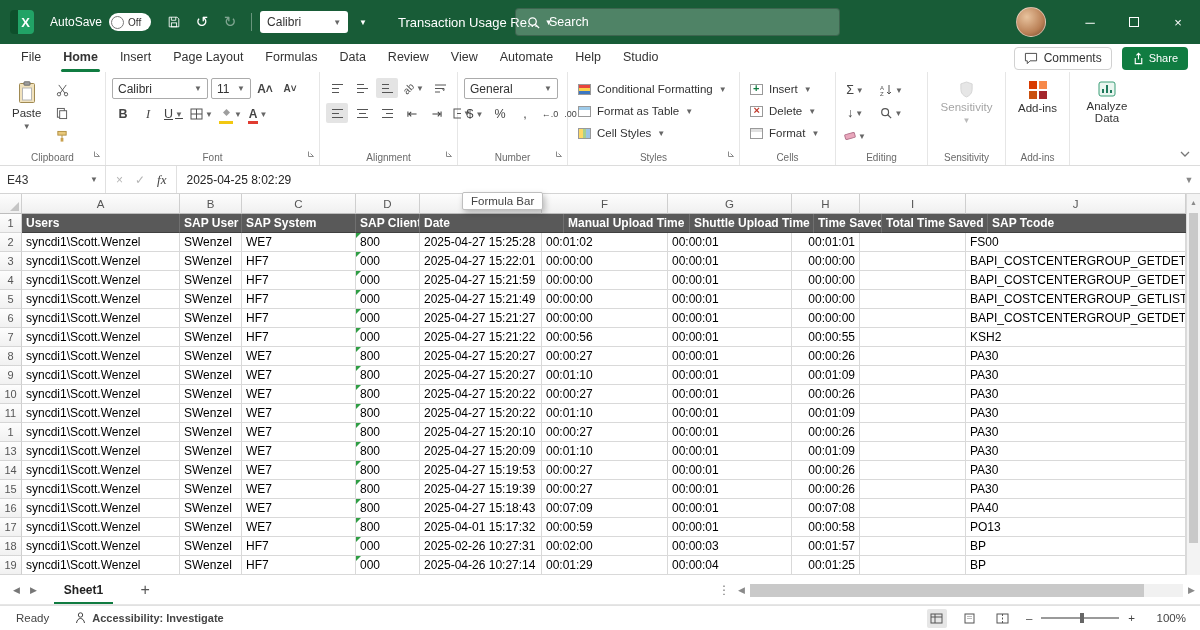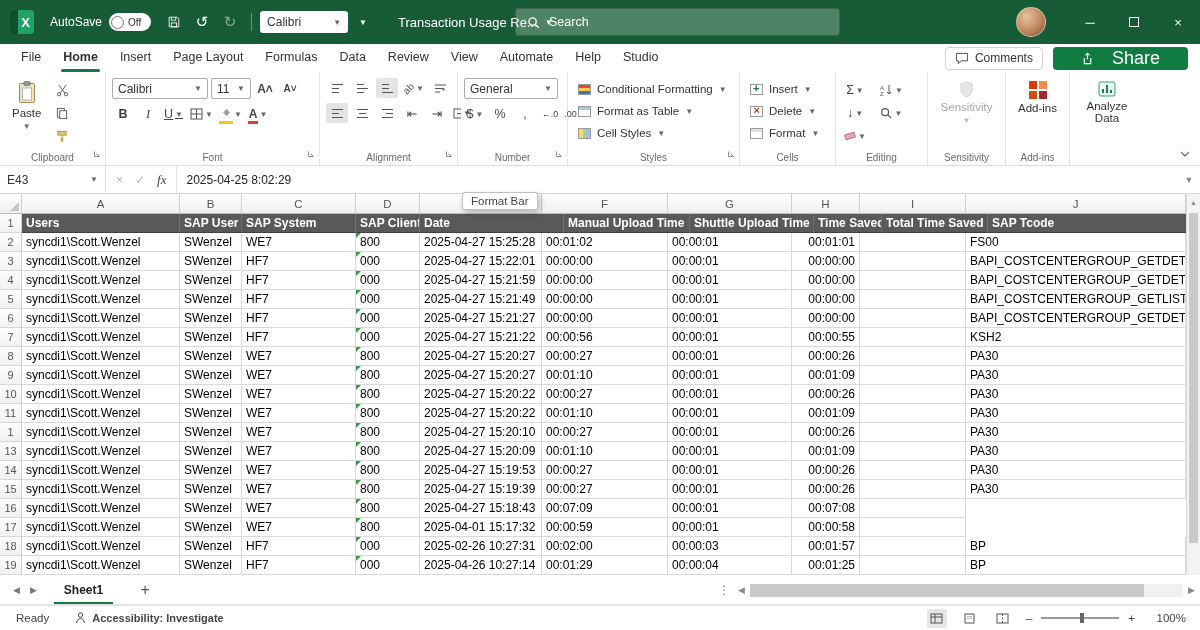--- a/index.html
+++ b/index.html
@@ -29,21 +29,21 @@
   .restore-box { width:10px; height:10px; border:1px solid #fff; }
 
   
   .menubar { height:28px; background:#fff; display:flex; align-items:center; padding-left:10px; }
   .mtabs { display:flex; height:28px; }
   .mtab { padding:0 11px; font-size:12.5px; color:#333; line-height:27px; position:relative; cursor:default; white-space:nowrap; }
   .mtab.active { font-weight:700; color:#333; }
   .mtab.active::after { content:""; position:absolute; left:9px; right:9px; bottom:0; height:3px; background:#107c41; border-radius:2px; }
   .menu-right { margin-left:auto; display:flex; align-items:center; gap:10px; margin-right:12px; }
   .comments-btn { border:1px solid #d1d1d1; border-radius:4px; height:23px; padding:0 9px; display:flex; gap:6px; align-items:center; font-size:12px; color:#333; background:#fff; }
-  .share-btn { background:#107c41; color:#fff; border-radius:4px; height:23px; padding:0 28px; display:flex; gap:18px; align-items:center; font-size:18px; }
+  .share-btn { background:#107c41; color:#fff; border-radius:4px; height:23px; padding:0 10px; display:flex; gap:4px; align-items:center; font-size:11px; }
 
   
   .ribbon { height:94px; background:#fff; border-bottom:1px solid #dcdcdc; display:flex; position:relative; }
   .rgroup { position:relative; height:100%; border-right:1px solid #e6e6e6; padding:6px 6px 16px; flex-shrink:0; }
   .rgroup-label { position:absolute; bottom:2px; left:0; right:0; text-align:center; font-size:10px; color:#6a6a6a; white-space:nowrap; }
   .launcher { position:absolute; bottom:3px; right:4px; }
   .g-flex { display:flex; gap:4px; height:100%; align-items:flex-start; }
   .bigbtn { display:flex; flex-direction:column; align-items:center; justify-content:flex-start; gap:3px; font-size:11.5px; color:#333; padding:3px 6px; border-radius:3px; text-align:center; }
   .bigbtn.disabled { opacity:.45; }
   .mini-col { display:flex; flex-direction:column; gap:3px; padding-top:2px; }
@@ -733,32 +733,34 @@
           <div class="rn">16</div>
           <div class="cell" style="width: 158px;">syncdi1\Scott.Wenzel</div>
           <div class="cell" style="width: 62px;">SWenzel</div>
           <div class="cell" style="width: 114px;">WE7</div>
           <div class="cell tri" style="width: 64px;">800</div>
           <div class="cell" style="width: 122px;">2025-04-27 15:18:43</div>
           <div class="cell" style="width: 126px;">00:07:09</div>
           <div class="cell" style="width: 124px;">00:00:01</div>
           <div class="cell right" style="width: 68px;">00:07:08</div>
           <div class="cell" style="width: 106px;"></div>
+          <div class="cell" style="width: 220px;">PA40</div>
         </div>
         <div class="grow">
           <div class="rn">17</div>
           <div class="cell" style="width: 158px;">syncdi1\Scott.Wenzel</div>
           <div class="cell" style="width: 62px;">SWenzel</div>
           <div class="cell" style="width: 114px;">WE7</div>
           <div class="cell tri" style="width: 64px;">800</div>
           <div class="cell" style="width: 122px;">2025-04-01 15:17:32</div>
           <div class="cell" style="width: 126px;">00:00:59</div>
           <div class="cell" style="width: 124px;">00:00:01</div>
           <div class="cell right" style="width: 68px;">00:00:58</div>
           <div class="cell" style="width: 106px;"></div>
+          <div class="cell" style="width: 220px;">PO13</div>
         </div>
         <div class="grow">
           <div class="rn">18</div>
           <div class="cell" style="width: 158px;">syncdi1\Scott.Wenzel</div>
           <div class="cell" style="width: 62px;">SWenzel</div>
           <div class="cell" style="width: 114px;">HF7</div>
           <div class="cell tri" style="width: 64px;">000</div>
           <div class="cell" style="width: 122px;">2025-02-26 10:27:31</div>
           <div class="cell" style="width: 126px;">00:02:00</div>
           <div class="cell" style="width: 124px;">00:00:03</div>
@@ -779,21 +781,21 @@
           <div class="cell" style="width: 106px;"></div>
           <div class="cell" style="width: 220px;">BP</div>
         </div>
       </div>
     <div class="vscroll">
       <div class="vs-up">▲</div>
       <div class="vs-thumb"></div>
     </div>
   </div>
 
-  <div class="tooltip">Format Bar</div>
+  <div class="tooltip">Formula Bar</div>
 
   <div class="sheetbar">
     <span class="nav-ar" style="margin-left:8px">◀</span>
     <span class="nav-ar">▶</span>
     <div class="sheet-tab">Sheet1</div>
     <div class="add-sheet">+</div>
     <span class="sb-dots">⋮</span>
     <div class="hscroll">
       <span class="hs-ar">◀</span>
       <div class="hs-track">

